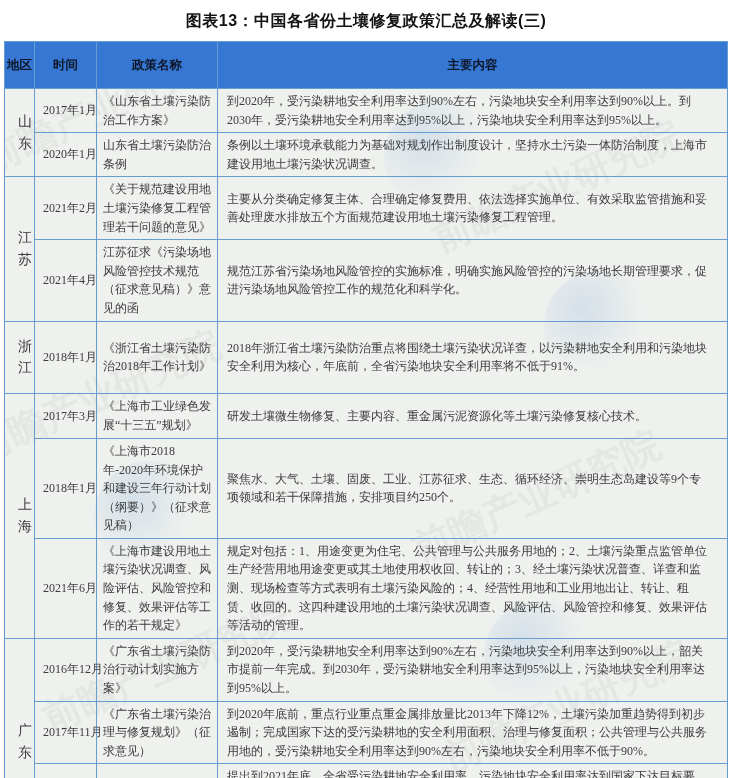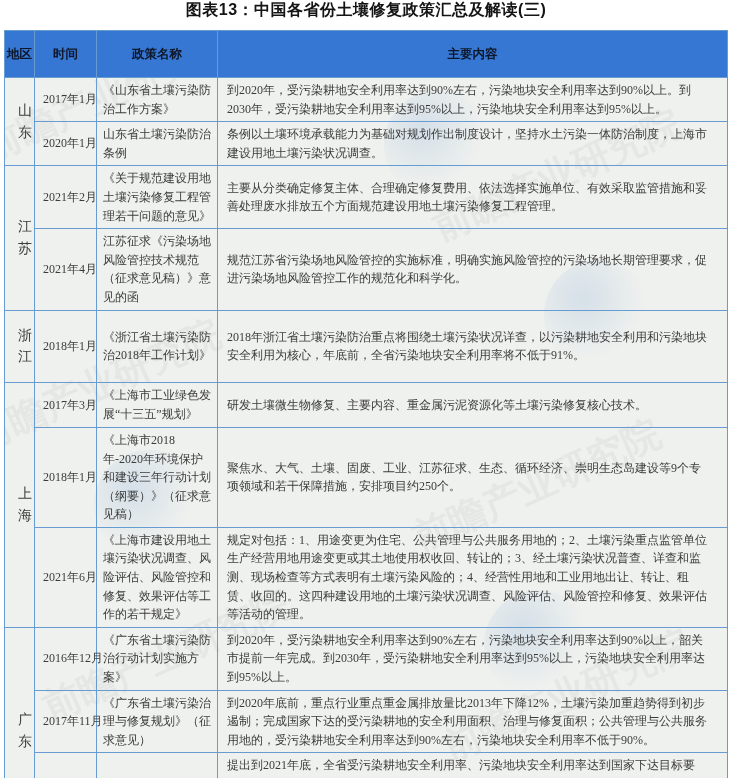--- a/index.html
+++ b/index.html
@@ -7,21 +7,21 @@
     width:732px;height:778px;
     background:#ffffff;
     font-family:"Liberation Sans",sans-serif;
     position:relative;overflow:hidden;
   }
   .page-title{
     text-align:center;
     font-size:16px;
     font-weight:bold;
     color:#141414;
-    padding-top:0;
+    padding-top:11px;
     letter-spacing:0.5px;
     font-family:"Liberation Sans",sans-serif;
   }
   .table-wrap{
     position:relative;
     margin:9px 4px 0 4px;
     background:#eff1ee;
   }
   .watermark-layer{
     position:absolute;inset:0;overflow:hidden;pointer-events:none;z-index:0;

